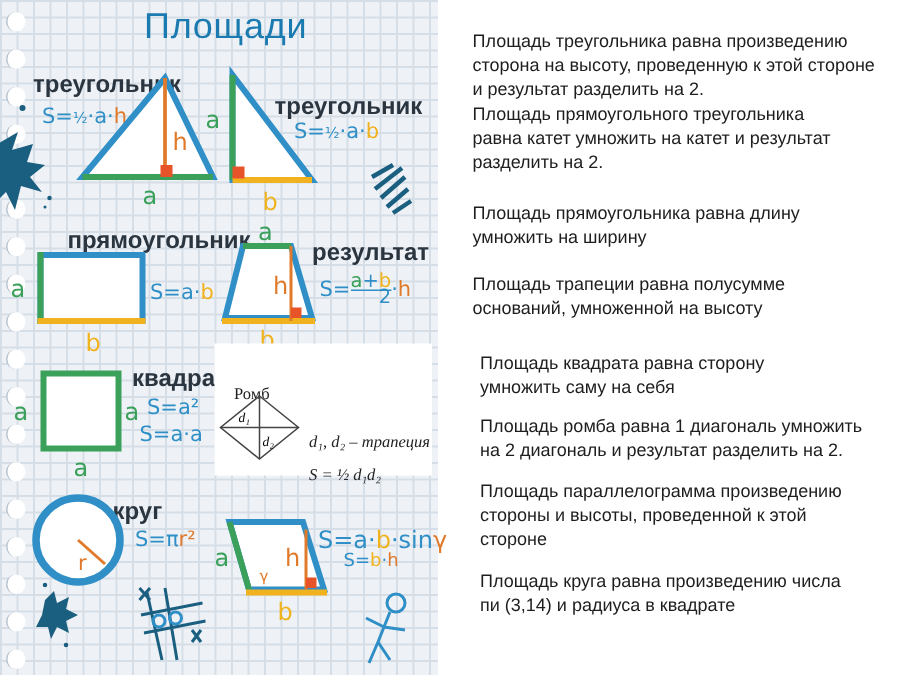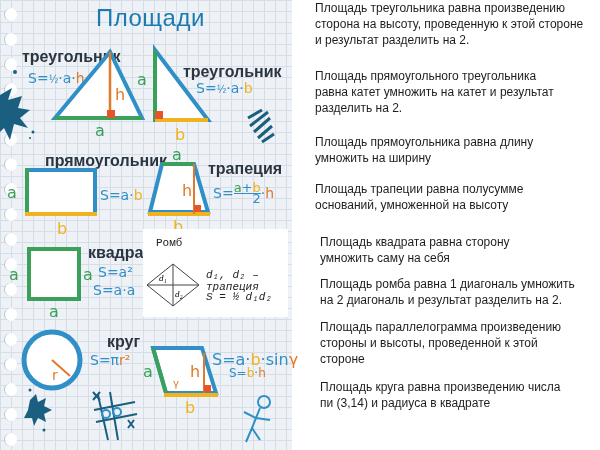--- a/index.html
+++ b/index.html
@@ -7,21 +7,21 @@
   .notebook{position:absolute;left:0;top:0;width:292px;height:450px;
     background-color:#eef2f6;
     background-image:linear-gradient(#d5dde6 1px,transparent 1px),linear-gradient(90deg,#d5dde6 1px,transparent 1px);
     background-size:11px 11px;}
   .ring{position:absolute;left:4px;width:13px;height:13px;border-radius:50%;background:#ffffff;border-left:1.5px solid #b8c2cc;box-sizing:border-box;}
   .title{position:absolute;left:96px;top:4px;font-size:24px;font-weight:normal;color:#1b7bb0;letter-spacing:0.5px;}
   .label{position:absolute;font-size:16px;font-weight:bold;color:#2a3540;}
   .f{position:absolute;font-size:14px;font-family:"DejaVu Sans",sans-serif;}
   .blue{color:#2f8fc6;} .green{color:#3aa05a;} .orange{color:#e07a2a;} .yellow{color:#f0b21e;}
   .card{position:absolute;left:143px;top:229px;width:145px;height:88px;background:#ffffff;}
-  .card .t{position:absolute;font-family:Liberation Mono, monospace;font-size:11px;color:#222;}
+  .card .t{position:absolute;font-family:Liberation Serif, serif;font-size:11px;color:#222;margin-top:20px;}
   svg{position:absolute;overflow:visible;}
   .right{position:absolute;left:315px;width:280px;font-size:12px;line-height:16px;color:#1e1e1e;white-space:pre-line;}
 </style>
 </head>
 <body>
 
 <div class="notebook">
   <div class="ring" style="top:8px"></div>
   <div class="ring" style="top:33px"></div>
   <div class="ring" style="top:58px"></div>
@@ -92,21 +92,21 @@
   <div class="label" style="left:45px;top:152px">прямоугольник</div>
   <div class="f blue" style="left:100px;top:187px">S=a·<span class="yellow">b</span></div>
   <svg width="80" height="60" style="left:25px;top:168px">
     <rect x="2" y="2" width="68" height="44" fill="#ffffff" stroke="#2f8fc6" stroke-width="4"></rect>
     <line x1="2" y1="0" x2="2" y2="48" stroke="#3aa05a" stroke-width="4"></line>
     <line x1="0" y1="46" x2="72" y2="46" stroke="#f0b21e" stroke-width="4"></line>
     <text x="-18" y="30" font-size="16" fill="#3aa05a" font-family="DejaVu Sans">a</text>
     <text x="32" y="66" font-size="16" fill="#f0b21e" font-family="DejaVu Sans">b</text>
   </svg>
 
-  <div class="label" style="left:208px;top:160px">трапеция</div>
+  <div class="label" style="left:208px;top:160px">результат</div>
   <div class="f blue" style="left:213px;top:183px">S=<span style="display:inline-block;text-align:right;font-size:13px;line-height:10px;vertical-align:middle"><span class="green">a</span>+<span class="yellow">b</span><br><span style="border-top:1px solid #2f8fc6;display:block">2</span></span>·<span class="orange">h</span></div>
   <svg width="70" height="70" style="left:148px;top:160px">
     <polygon points="14,4 46,4 60,52 2,52" fill="#ffffff" stroke="#2f8fc6" stroke-width="4"></polygon>
     <line x1="14" y1="4" x2="46" y2="4" stroke="#3aa05a" stroke-width="4"></line>
     <line x1="0" y1="54" x2="62" y2="54" stroke="#f0b21e" stroke-width="4"></line>
     <line x1="46" y1="4" x2="46" y2="54" stroke="#e07a2a" stroke-width="2"></line>
     <rect x="46" y="45" width="7" height="7" fill="#e8542a"></rect>
     <text x="34" y="36" font-size="16" fill="#e07a2a" font-family="DejaVu Sans">h</text>
     <text x="24" y="0" font-size="16" fill="#3aa05a" font-family="DejaVu Sans">a</text>
     <text x="25" y="72" font-size="16" fill="#f0b21e" font-family="DejaVu Sans">b</text>
@@ -128,21 +128,21 @@
       <polygon points="27,1 53,22 27,43 1,22" fill="none" stroke="#444" stroke-width="1"></polygon>
       <line x1="27" y1="1" x2="27" y2="43" stroke="#444" stroke-width="1"></line>
       <line x1="1" y1="22" x2="53" y2="22" stroke="#444" stroke-width="1"></line>
       <text x="13" y="18" font-size="9" font-style="italic" font-family="Liberation Serif">d₁</text>
       <text x="29" y="34" font-size="9" font-style="italic" font-family="Liberation Serif">d₂</text>
     </svg>
     <div class="t" style="left:63px;top:40px;font-style:italic">d₁, d₂ – трапеция</div>
     <div class="t" style="left:63px;top:62px;font-style:italic">S = ½ d₁d₂</div>
   </div>
 
-  <div class="label" style="left:107px;top:333px">круг</div>
+  <div class="label" style="left:75px;top:333px">круг</div>
   <div class="f blue" style="left:90px;top:352px">S=π<span class="orange">r²</span></div>
   <svg width="65" height="65" style="left:20px;top:328px">
     <circle cx="32" cy="32" r="28" fill="#ffffff" stroke="#2f8fc6" stroke-width="5"></circle>
     <line x1="32" y1="32" x2="50" y2="48" stroke="#e07a2a" stroke-width="2"></line>
     <text x="32" y="52" font-size="14" fill="#e07a2a" font-family="DejaVu Sans">r</text>
   </svg>
 
   <div class="f blue" style="left:212px;top:350px;font-size:16px">S=a·<span class="yellow">b</span>·sin<span class="orange">γ</span></div>
   <div class="f blue" style="left:229px;top:366px;font-size:12px">S=<span class="yellow">b</span>·<span class="orange">h</span></div>
   <svg width="75" height="60" style="left:148px;top:345px">
@@ -151,21 +151,21 @@
     <line x1="16" y1="50" x2="70" y2="50" stroke="#f0b21e" stroke-width="4"></line>
     <line x1="56" y1="8" x2="56" y2="48" stroke="#e07a2a" stroke-width="2"></line>
     <rect x="56" y="40" width="7" height="7" fill="#e8542a"></rect>
     <text x="42" y="32" font-size="16" fill="#e07a2a" font-family="DejaVu Sans">h</text>
     <text x="-5" y="32" font-size="16" fill="#3aa05a" font-family="DejaVu Sans">a</text>
     <text x="25" y="42" font-size="10" fill="#e07a2a" font-family="DejaVu Sans">γ</text>
     <text x="37" y="68" font-size="16" fill="#f0b21e" font-family="DejaVu Sans">b</text>
   </svg>
 </div>
 
-<div class="right" style="top:0">Площадь треугольника равна произведению
+<div class="right" style="top:19px">Площадь треугольника равна произведению
 сторона на высоту, проведенную к этой стороне
 и результат разделить на 2.</div>
 <div class="right" style="top:68px">Площадь прямоугольного треугольника
 равна катет умножить на катет и результат
 разделить на 2.</div>
 <div class="right" style="top:134px">Площадь прямоугольника  равна длину
 умножить на ширину</div>
 <div class="right" style="top:181px">Площадь трапеции   равна полусумме
 оснований, умноженной на высоту</div>
 <div class="right" style="left:320px;top:234px">Площадь квадрата    равна сторону

